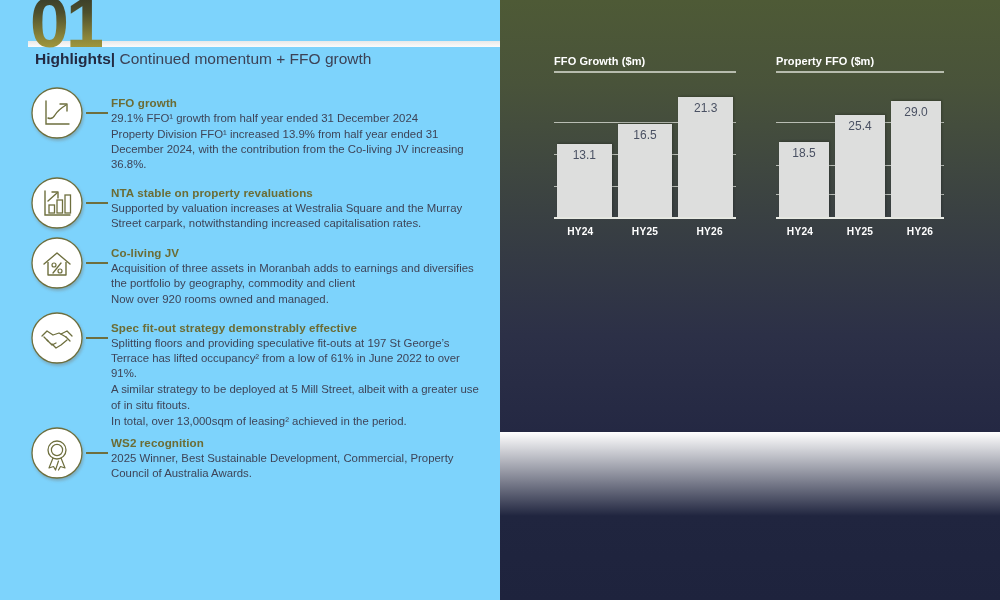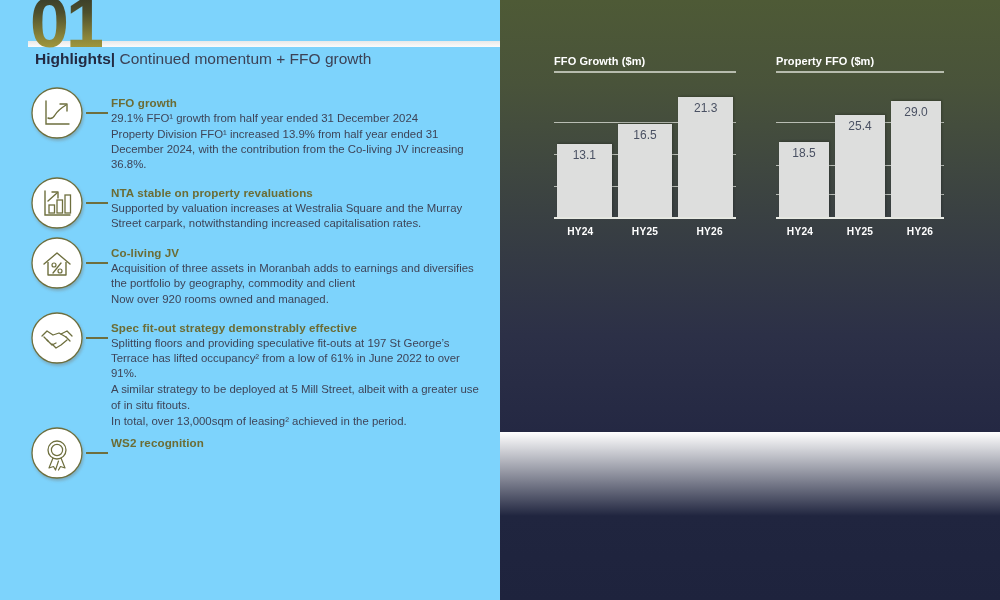--- a/index.html
+++ b/index.html
@@ -201,20 +201,21 @@
           <circle cx="29" cy="29" r="25" fill="#fff" stroke="#6e6f3e" stroke-width="1.3"></circle>
           <circle cx="29" cy="26" r="9" fill="none" stroke="#6e6f3e" stroke-width="1.3"></circle>
           <circle cx="29" cy="26" r="5.6" fill="none" stroke="#6e6f3e" stroke-width="1.2"></circle>
           <path d="M25 34 L21 44 L25.5 42.5 L27.5 46 L30.5 37" fill="none" stroke="#6e6f3e" stroke-width="1.2" stroke-linejoin="round" stroke-linecap="round"></path>
           <path d="M33 34 L37 44 L32.5 42.5 L30.5 46" fill="none" stroke="#6e6f3e" stroke-width="1.2" stroke-linejoin="round" stroke-linecap="round"></path>
         </svg>
       </div>
       <div class="bullet-connector"></div>
       <div class="bullet-body">
         <div class="bullet-title">WS2 recognition</div>
+        <div class="bullet-para">2025 Winner, Best Sustainable Development, Commercial, Property Council of Australia Awards.</div>
       </div>
     </div>
   </div>
 
   <div id="right-panel">
     <div id="right-inner">
 
       <div class="bar-chart-block" style="left:54px; top:55px; width:182px;">
         <div class="chart-heading">FFO Growth ($m)</div>
         <div class="chart-underline"></div>

